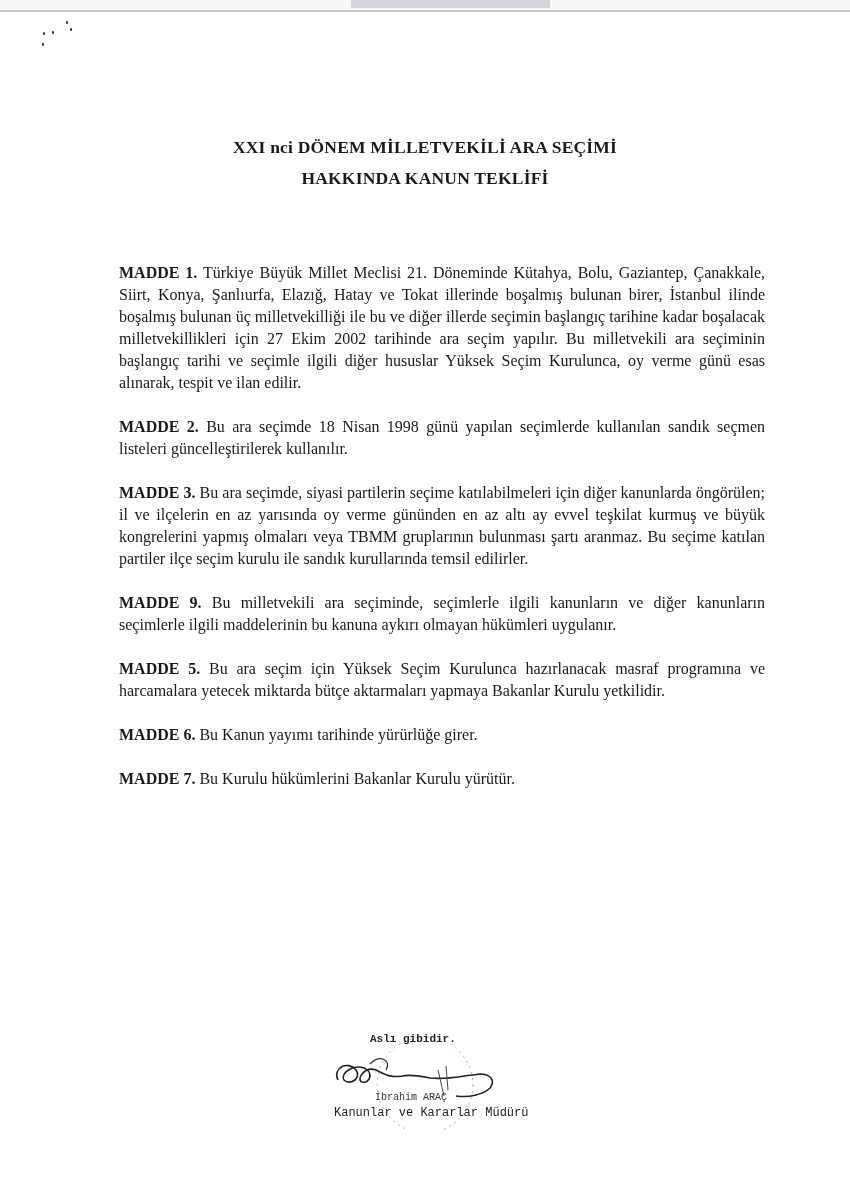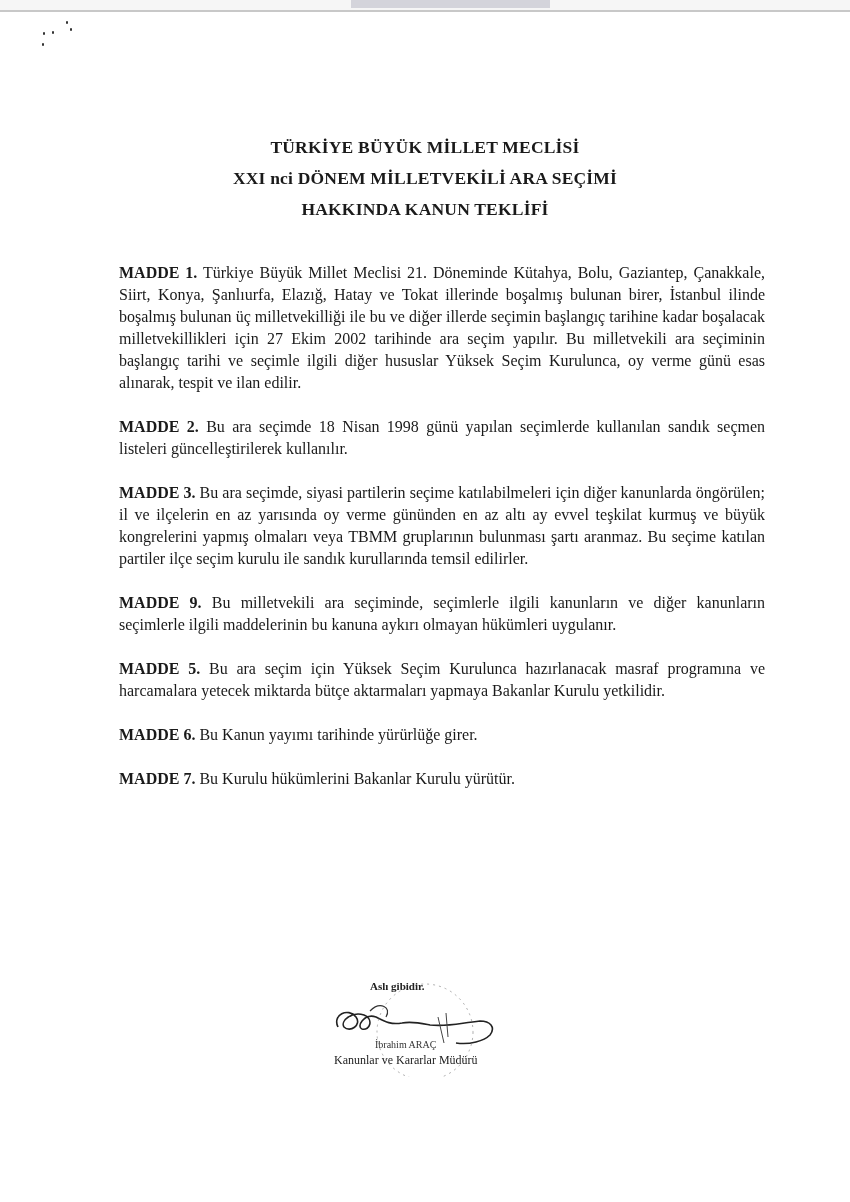--- a/index.html
+++ b/index.html
@@ -25,21 +25,21 @@
       font-weight: bold; font-size: 17.5px; line-height: 31px; letter-spacing: 0.2px;
     }
     .title-line { display: block; }
     .articles { position: absolute; left: 119px; top: 250px; width: 646px; }
     .article {
       font-size: 16px; line-height: 22px; text-align: justify;
       margin: 0 0 22px 0;
     }
     .article-label { font-weight: bold; }
     .stamp {
-      position: absolute; left: 330px; top: 965px; width: 190px; height: 100px;
+      position: absolute; left: 330px; top: 1018px; width: 190px; height: 100px; font-family: Liberation Mono, monospace;
     }
     .stamp-top {
       position: absolute; left: 40px; top: 3px; font-size: 11px; font-weight: bold; color: #222;
     }
     .stamp-name {
       position: absolute; left: 45px; top: 62px; font-size: 10px; color: #333;
     }
     .stamp-title {
       position: absolute; left: 4px; top: 76px; font-size: 12px; color: #222; white-space: nowrap;
     }
@@ -54,21 +54,20 @@
 
 <div class="page">
 
   <div class="speck" style="left:43px;top:20px;"></div>
   <div class="speck" style="left:52px;top:19px;"></div>
   <div class="speck" style="left:70px;top:16px;"></div>
   <div class="speck" style="left:42px;top:31px;"></div>
   <div class="speck" style="left:66px;top:9px;"></div>
 
   <div class="title-block">
-    <span class="title-line">TÜRKİYE BÜYÜK MİLLET MECLİSİ</span>
     <span class="title-line">XXI nci DÖNEM MİLLETVEKİLİ ARA SEÇİMİ</span>
     <span class="title-line">HAKKINDA KANUN TEKLİFİ</span>
   </div>
 
   <div class="articles">
     <p class="article">
       <span class="article-label">MADDE 1.</span>
       <span>Türkiye Büyük Millet Meclisi 21. Döneminde Kütahya, Bolu, Gaziantep, Çanakkale, Siirt, Konya, Şanlıurfa, Elazığ, Hatay ve Tokat illerinde boşalmış bulunan birer, İstanbul ilinde boşalmış bulunan üç milletvekilliği ile bu ve diğer illerde seçimin başlangıç tarihine kadar boşalacak milletvekillikleri için 27 Ekim 2002 tarihinde ara seçim yapılır. Bu milletvekili ara seçiminin başlangıç tarihi ve seçimle ilgili diğer hususlar Yüksek Seçim Kurulunca, oy verme günü esas alınarak, tespit ve ilan edilir.</span>
     </p>
     <p class="article">

